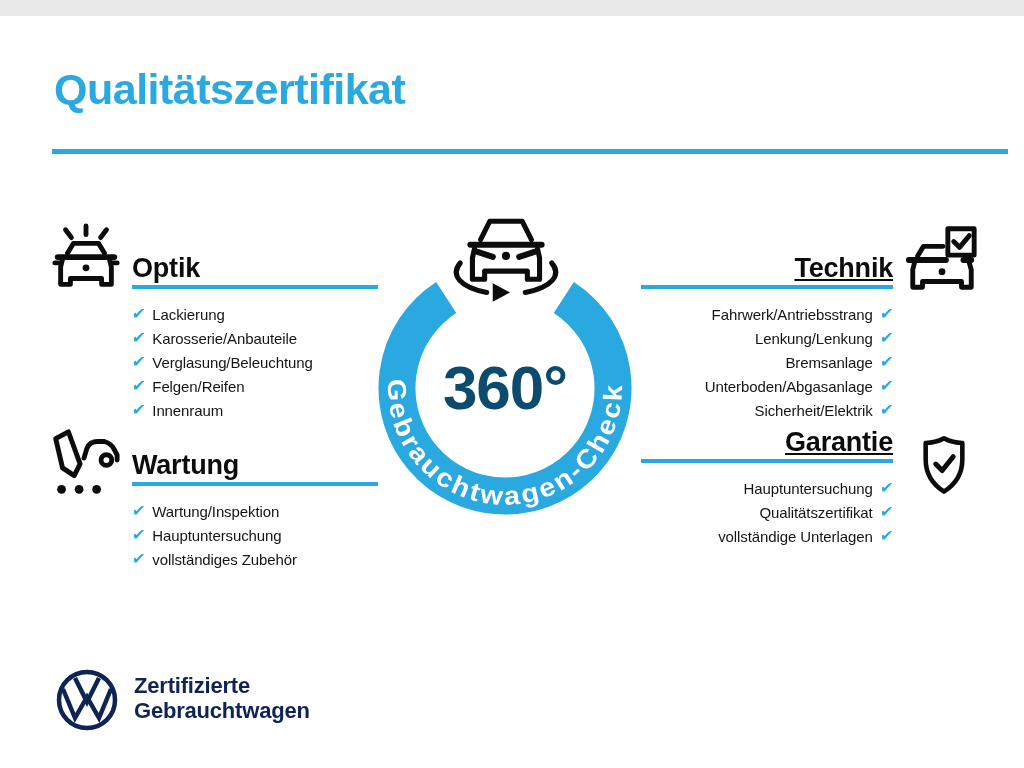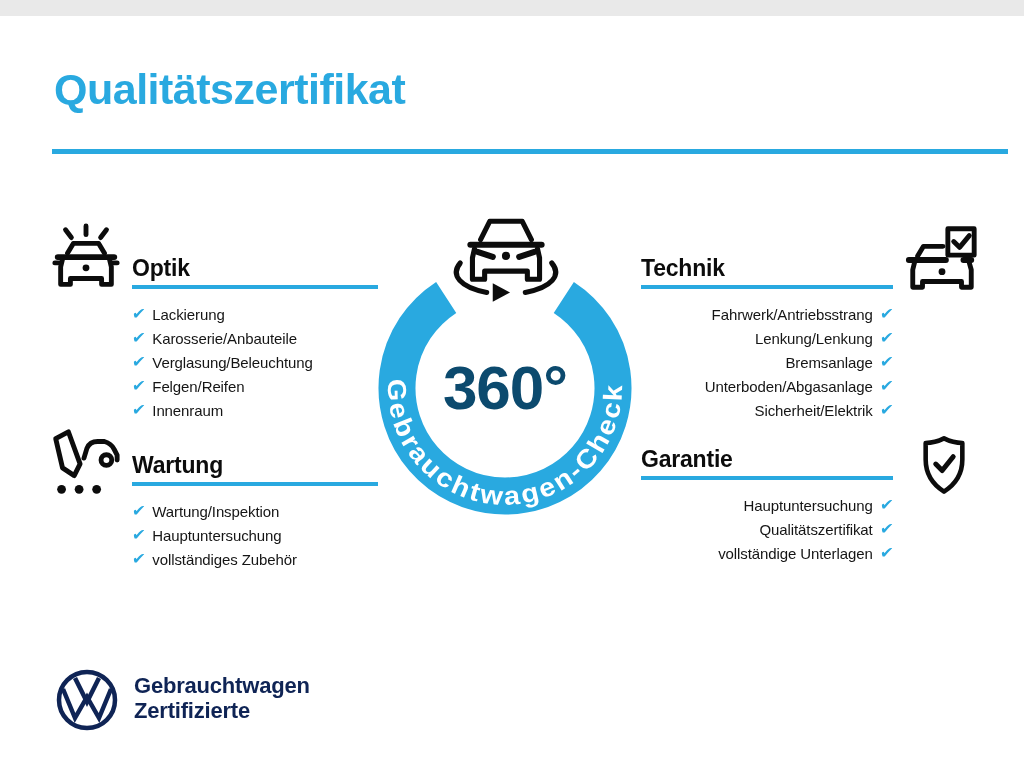--- a/index.html
+++ b/index.html
@@ -7,25 +7,25 @@
     position:relative; width:1024px; height:768px; background:#ffffff;
     font-family:"Liberation Sans", sans-serif; overflow:hidden; margin:16px auto;
     --accent:#29A9E0; --ink:#0c0c0c; --navy:#0f2455;
   }
   .abs { position:absolute; }
 
   .title { color:var(--accent); font-size:43px; font-weight:700; letter-spacing:-0.5px; line-height:1.1; }
   .title-rule { background:var(--accent); height:5px; }
 
   .sec { position:absolute; }
-  .sec h2 { margin:0; font-size:23px; line-height:28px; font-weight:700; color:var(--ink); letter-spacing:-0.2px; }
+  .sec h2 { margin:0; font-size:27px; line-height:28px; font-weight:700; color:var(--ink); letter-spacing:-0.2px; }
   .sec .sec-rule { height:4px; background:var(--accent); margin-top:3px; }
   .sec ul { list-style:none; margin:13px 0 0 0; padding:0; }
   .sec li { height:24px; display:flex; align-items:center; gap:7px; font-size:15px; color:#151515; letter-spacing:-0.1px; }
-  .sec.right h2 { text-align:left; }
+  .sec.right h2 { text-align:right;text-decoration:underline; }
   .sec.right li { justify-content:flex-end; }
   .check { color:var(--accent); font-size:16px; font-weight:700; line-height:1;
            font-family:"DejaVu Sans","Liberation Sans",sans-serif; transform:skewX(-6deg); }
 
   .icon path, .icon rect, .icon circle.o { stroke:var(--ink); fill:none; }
   .icon .fill { fill:var(--ink); stroke:none; }
 
   .ring-arc { stroke:var(--accent); fill:none; }
   .ring-text { fill:#ffffff; font-weight:700; font-size:26px; font-family:"Liberation Sans",sans-serif; letter-spacing:1px; }
 
@@ -150,21 +150,21 @@
           <span>vollständiges Zubehör</span>
         </li>
     </ul>
   </div>
 
   <svg class="abs icon" style="left:911px; top:414px;" width="66" height="70" viewBox="0 0 72 72">
     <path d="M36,7 C42,10 50,12 56,12 L56,30 C56,47 47,58 36,65 C25,58 16,47 16,30 L16,12 C22,12 30,10 36,7 Z" stroke-width="5" stroke-linejoin="round"></path>
     <path d="M27,35 L34,42 L46,27" stroke-width="5.5" stroke-linecap="round" stroke-linejoin="round"></path>
   </svg>
 
-  <div class="sec right" style="left:641px; top:429px; width:252px;">
+  <div class="sec right" style="left:641px; top:412px; width:252px;">
     <h2>Garantie</h2>
     <div class="sec-rule"></div>
     <ul>
       <li>
           <span>Hauptuntersuchung</span>
           <span class="check">✔</span>
         </li>
       <li>
           <span>Qualitätszertifikat</span>
           <span class="check">✔</span>
@@ -201,17 +201,17 @@
   <div class="abs degree" style="left:405px; top:337px; width:200px;">360°</div>
 
   <svg class="abs vw" style="left:55px; top:652px;" width="64" height="64" viewBox="0 0 64 64">
     <circle cx="32" cy="32" r="28" stroke-width="4.5"></circle>
     <g stroke-width="4.5" stroke-linejoin="miter">
       <path d="M20,10 L32,34 L44,10"></path>
       <path d="M8,21 L20,50 L32,29 L44,50 L56,21"></path>
     </g>
   </svg>
   <div class="abs brand" style="left:134px; top:657px;">
+    <div>Zertifizierte</div>
     <div>Gebrauchtwagen</div>
-    <div>Zertifizierte</div>
   </div>
 
 </div>
 
 </body></html>

